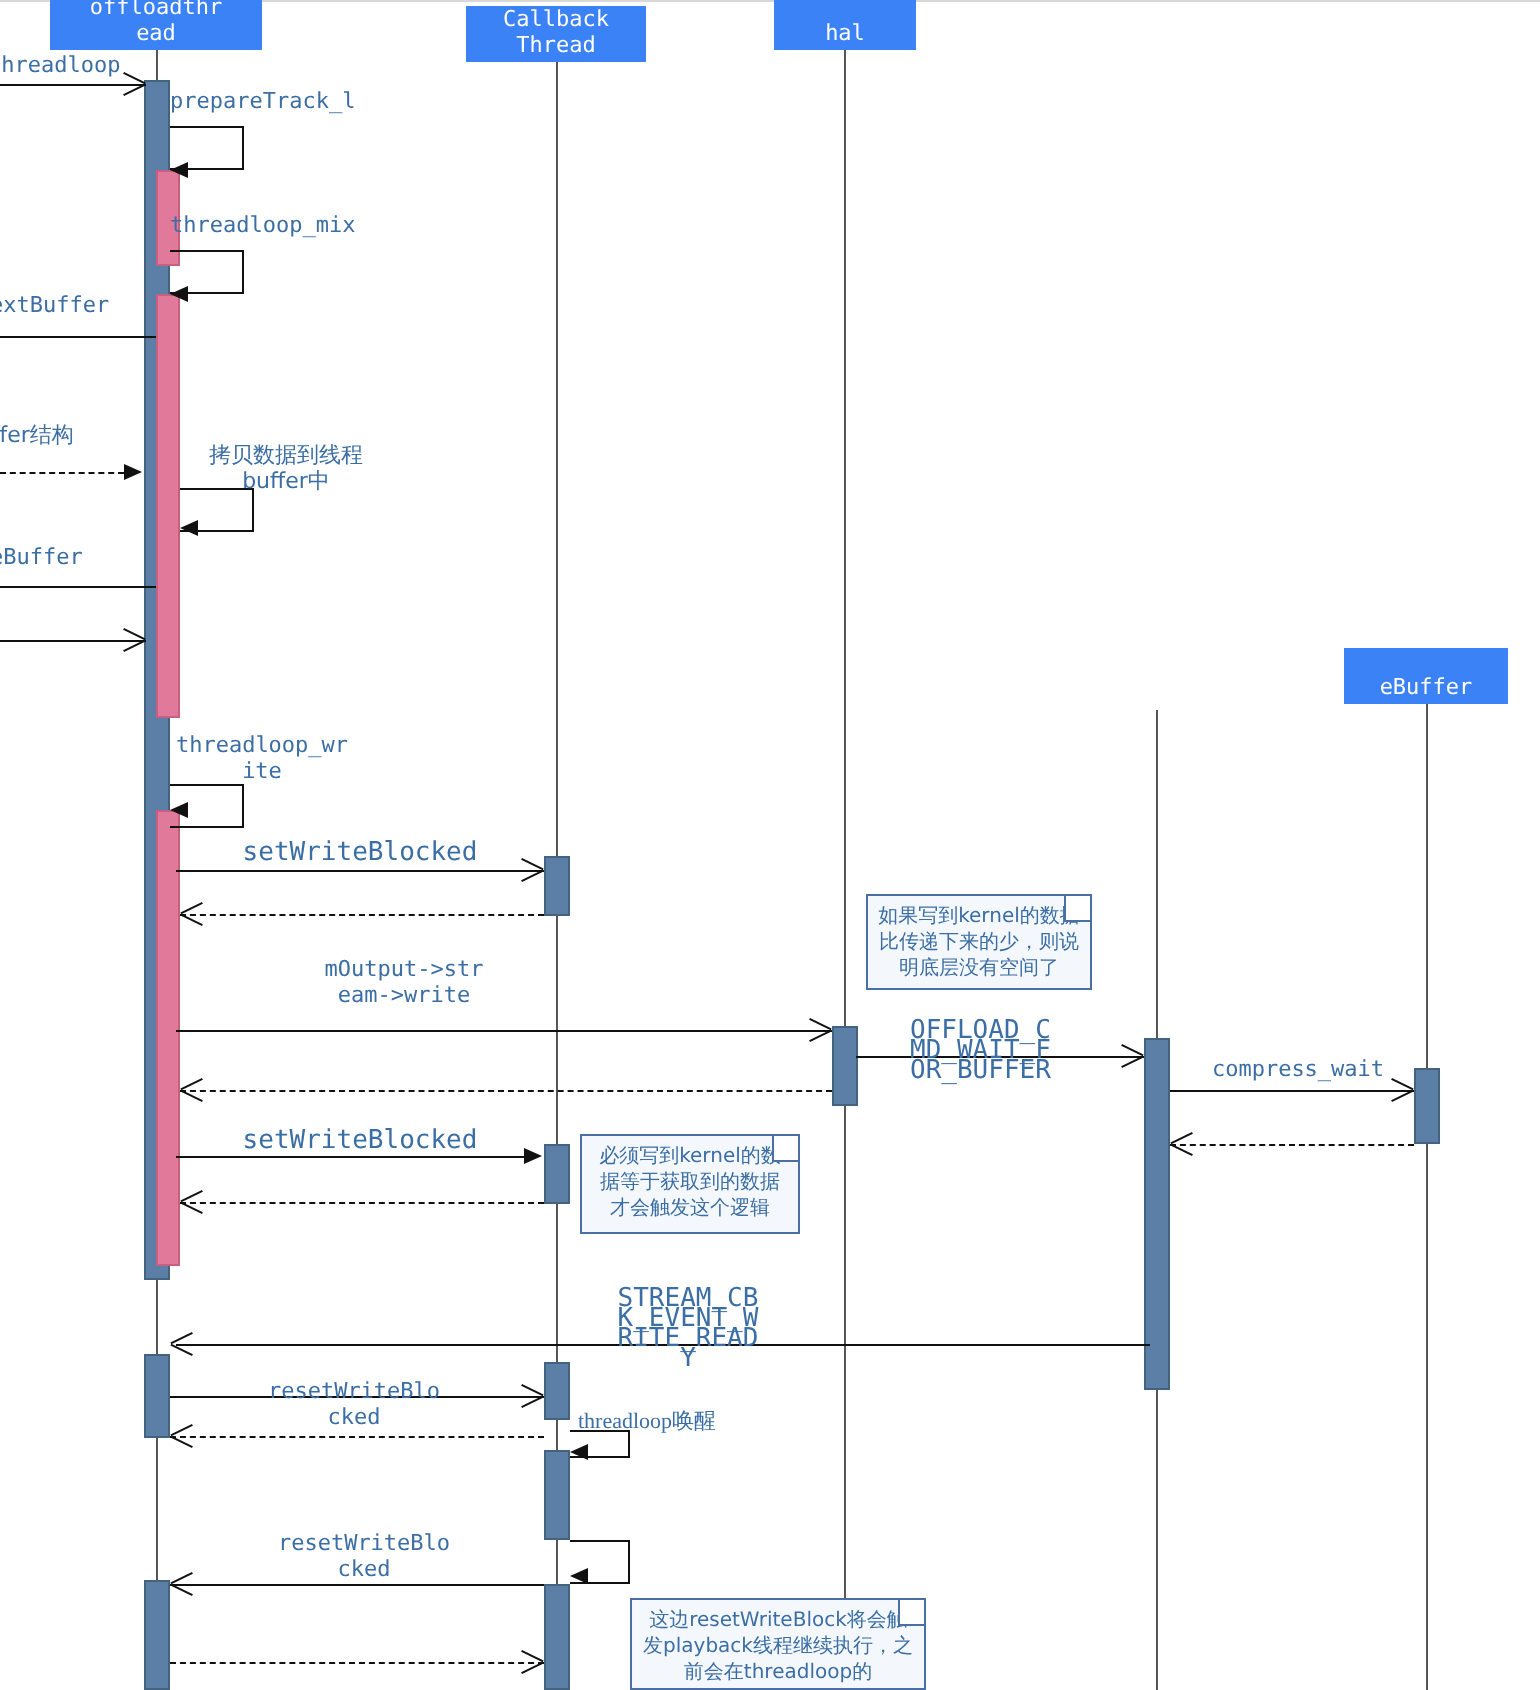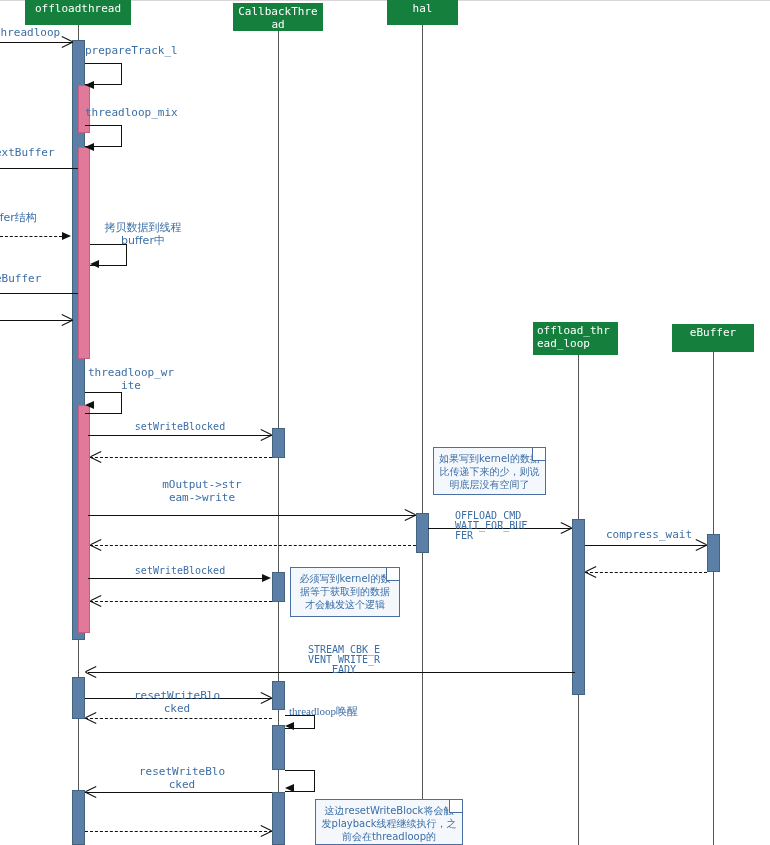--- a/index.html
+++ b/index.html
@@ -6,24 +6,24 @@
   body{
     width:770px;height:845px;background:#ffffff;
     font-family:"DejaVu Sans Mono","Liberation Mono",monospace;
     overflow:hidden;position:relative;
   }
   #canvas{position:absolute;left:0;top:0;width:770px;height:845px;}
   .topline{position:absolute;left:0;top:0;width:770px;height:1px;background:#d8d8d8;}
 
   
   .head{
-    position:absolute;background:#15803d;color:#ffffff;
+    position:absolute;background:#3b82f6;color:#ffffff;
     font-size:11px;line-height:13px;text-align:center;
-    display:flex;align-items:flex-start;justify-content:center;
-    box-sizing:border-box;padding:2px 4px;word-break:break-all;
+    display:flex;align-items:flex-end;justify-content:center;
+    box-sizing:border-box;padding:2px 17px;word-break:break-all;
   }
   .head.lefttext{text-align:left;justify-content:flex-start;}
   .lifeline{position:absolute;width:1px;background:#555555;}
 
   
   .act{position:absolute;background:#5b7fa6;border:1px solid #44637f;box-sizing:border-box;}
   .act.pink{background:#e0799a;border:1px solid #c75f80;}
 
   
   .line{position:absolute;height:0;border-top:1px solid #111111;}
@@ -34,21 +34,21 @@
     border-right:9px solid #111111;border-top:4px solid transparent;border-bottom:4px solid transparent;}
   .openR{position:absolute;width:11px;height:11px;}
   .openR:before,.openR:after{content:"";position:absolute;left:0;width:12px;height:1px;background:#111;}
   .openR:before{top:0;transform:rotate(26deg);transform-origin:left top;}
   .openR:after{top:11px;transform:rotate(-26deg);transform-origin:left bottom;}
   .openL{position:absolute;width:11px;height:11px;}
   .openL:before,.openL:after{content:"";position:absolute;right:0;width:12px;height:1px;background:#111;}
   .openL:before{top:0;transform:rotate(-26deg);transform-origin:right top;}
   .openL:after{top:11px;transform:rotate(26deg);transform-origin:right bottom;}
 
-  .msg{position:absolute;color:#3b6ea5;font-size:10px;line-height:10px;text-align:center;
+  .msg{position:absolute;color:#3b6ea5;font-size:13px;line-height:10px;text-align:center;
        white-space:pre-wrap;word-break:break-all;}
   .msg.big{font-size:11px;line-height:13px;}
 
   
   .selfcall{position:absolute;border:1px solid #111111;border-left:none;box-sizing:border-box;background:transparent;}
 
   
   .note{
     position:absolute;background:#f4f8fd;border:1px solid #4a6fa5;box-sizing:border-box;
     color:#3b6ea5;font-size:10px;line-height:13px;text-align:center;
@@ -77,23 +77,20 @@
   <div class="head" style="left:233px;top:3px;width:90px;height:28px;">
     <span>CallbackThread</span>
   </div>
   <div class="lifeline" style="left:278px;top:31px;height:814px;"></div>
 
   <div class="head" style="left:387px;top:0px;width:71px;height:25px;">
     <span>hal</span>
   </div>
   <div class="lifeline" style="left:422px;top:25px;height:820px;"></div>
 
-  <div class="head lefttext" style="left:533px;top:322px;width:85px;height:33px;">
-    <span>offload_thread_loop</span>
-  </div>
   <div class="lifeline" style="left:578px;top:355px;height:490px;"></div>
 
   <div class="head" style="left:672px;top:324px;width:82px;height:28px;">
     <span>eBuffer</span>
   </div>
   <div class="lifeline" style="left:713px;top:352px;height:493px;"></div>
 
   <div class="act" style="left:72px;top:40px;width:13px;height:600px;"></div>
 
   <div class="act pink" style="left:78px;top:85px;width:12px;height:48px;"></div>

